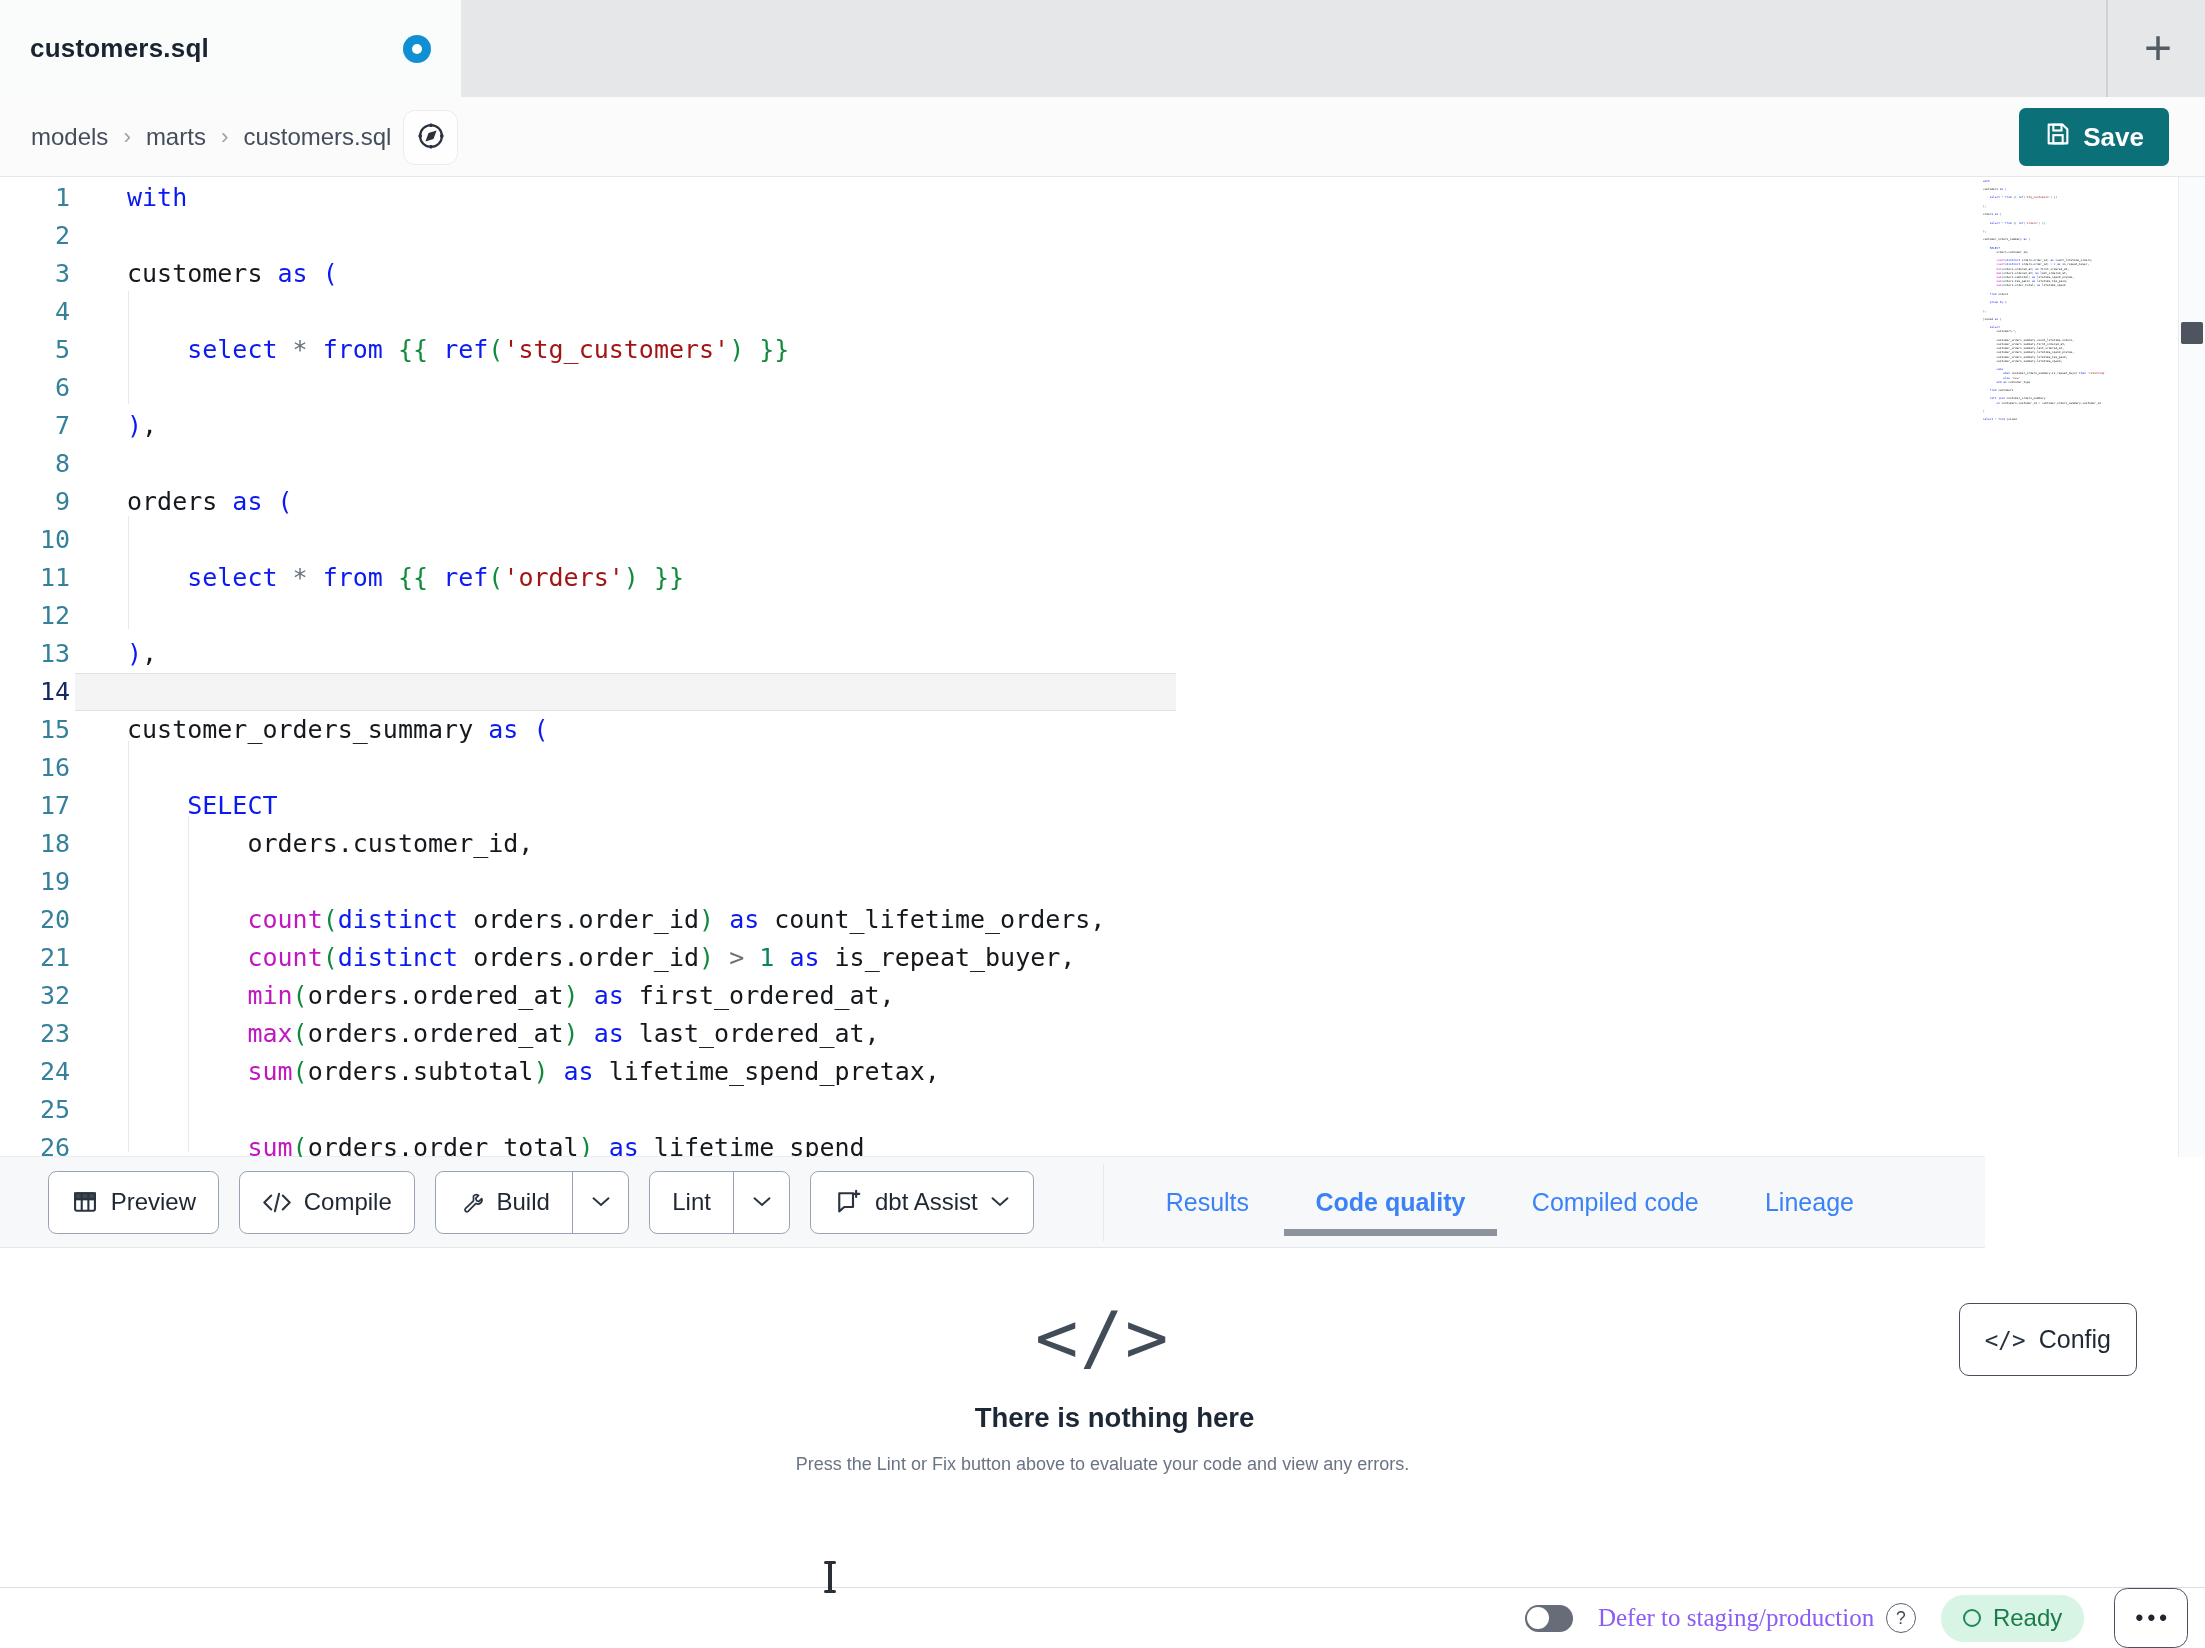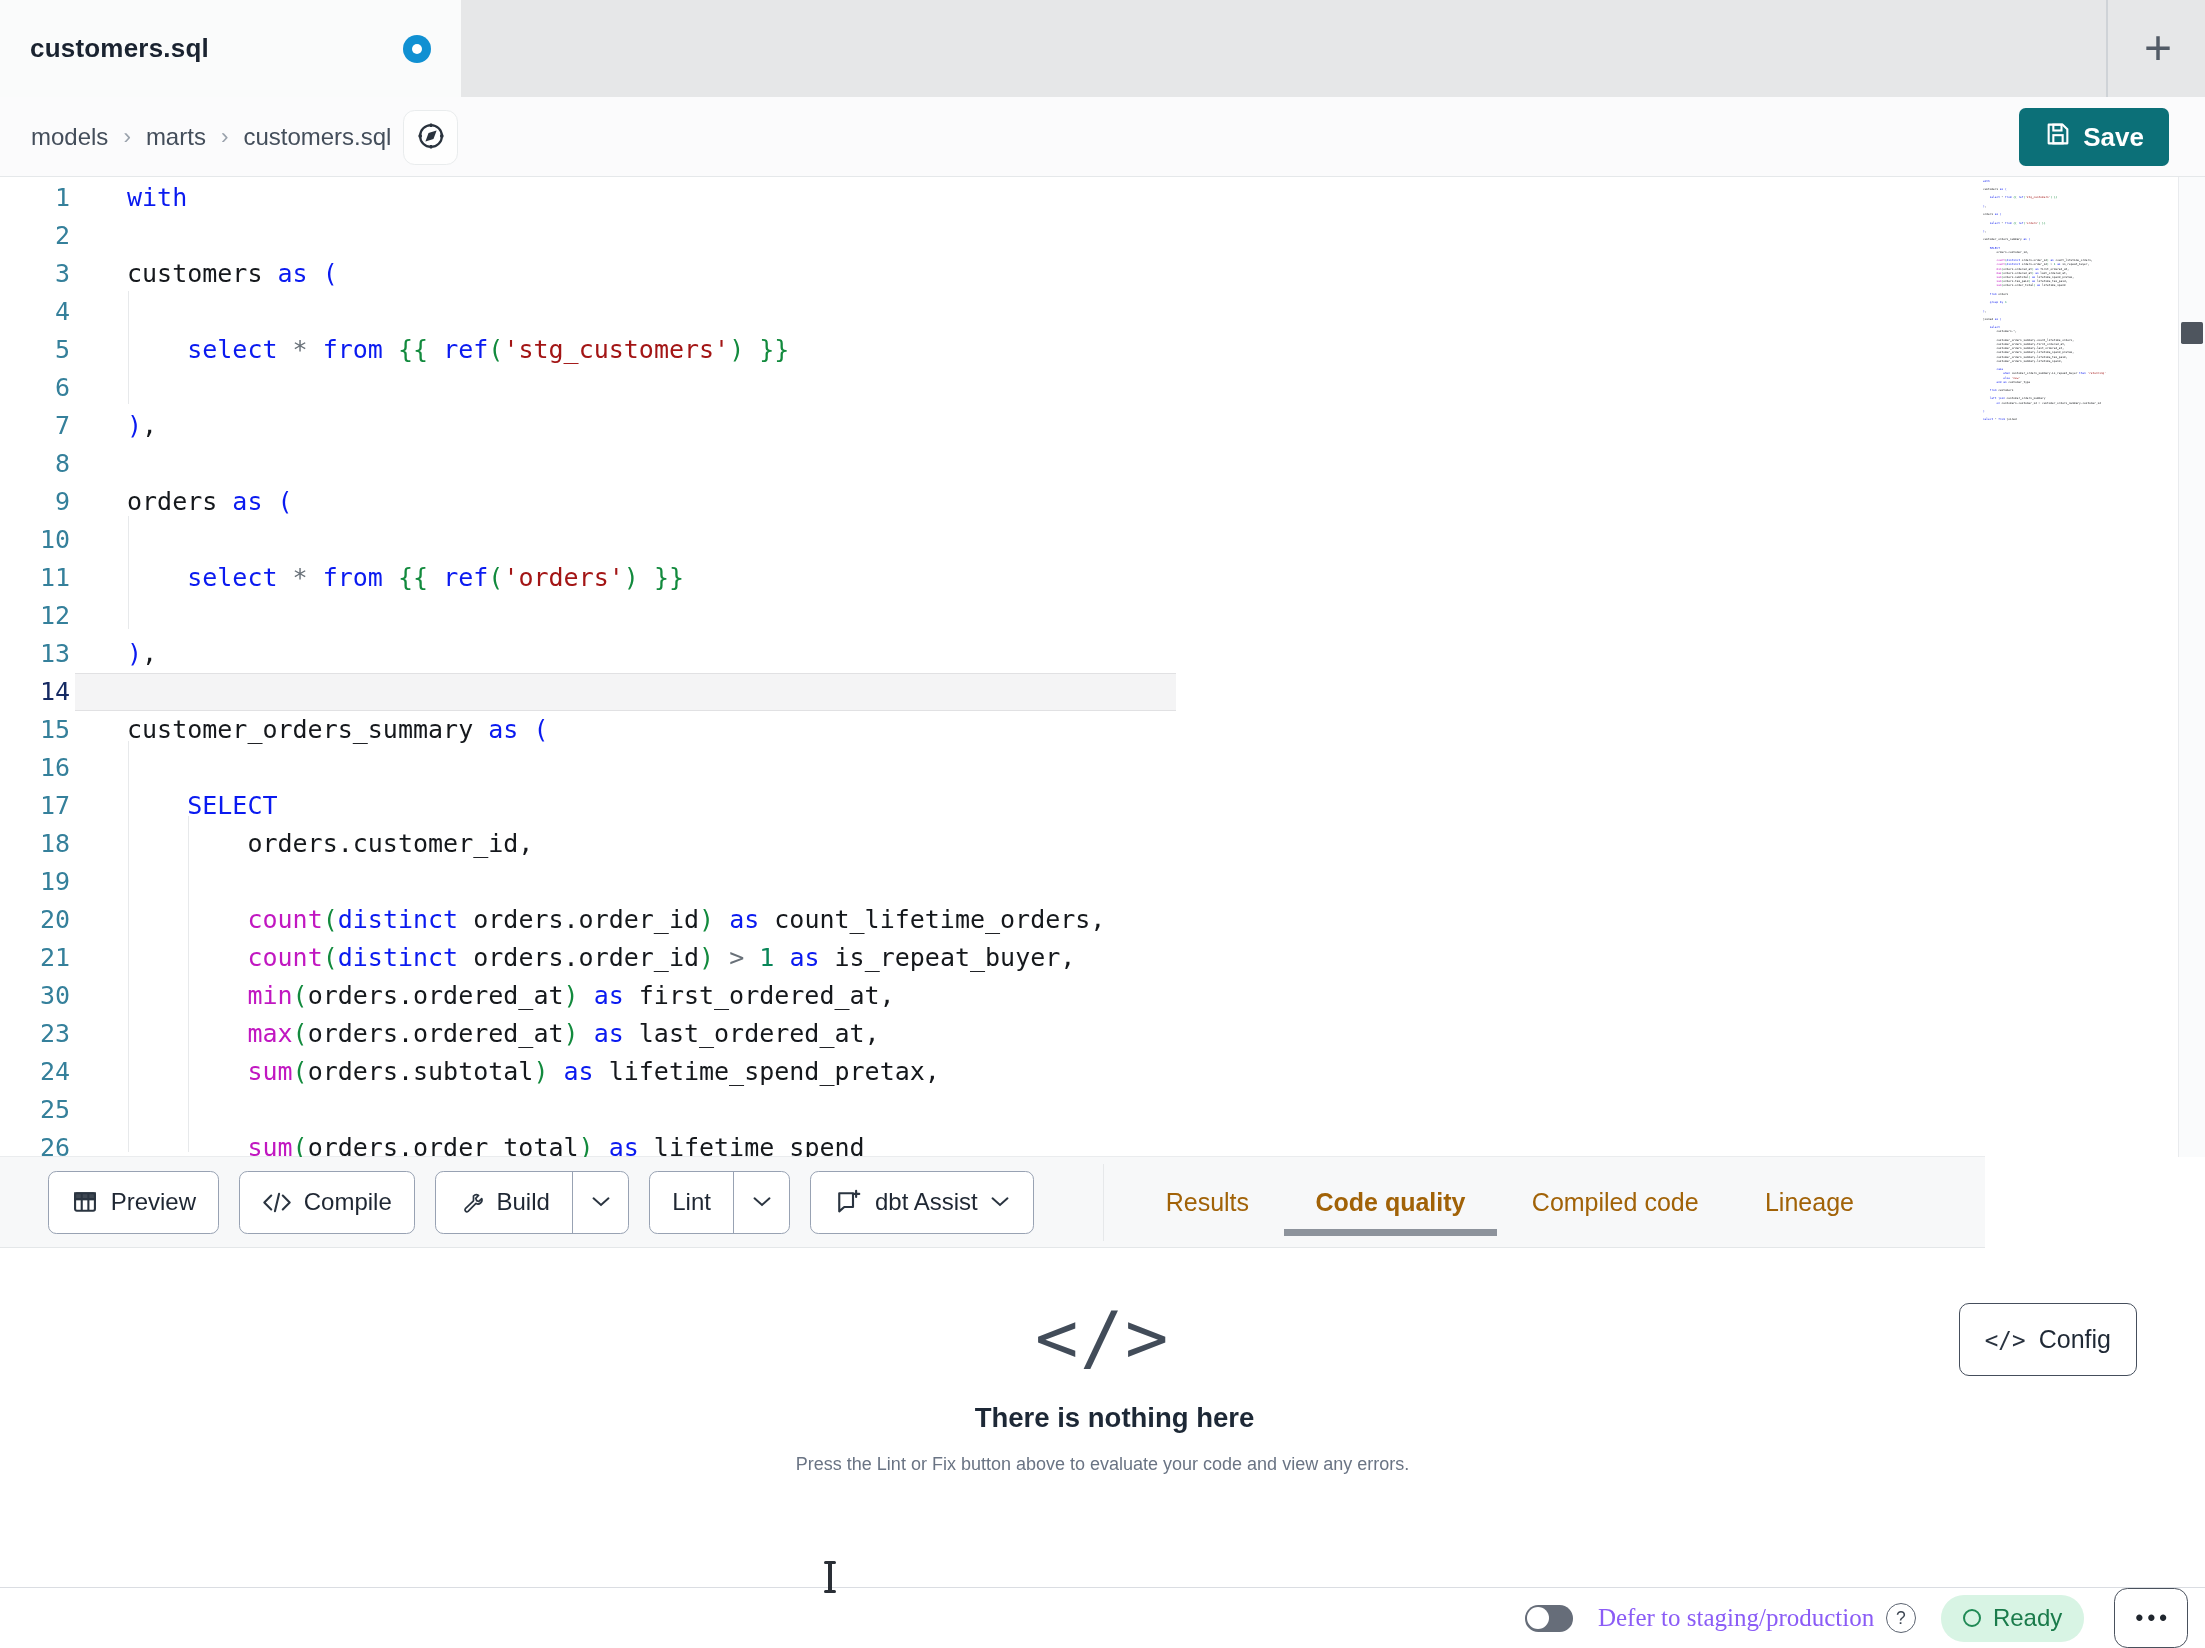--- a/index.html
+++ b/index.html
@@ -64,21 +64,21 @@
   .toolbar { position:absolute; left:0; top:1156px; width:1985px; height:92px; background:#f7f8f9;
     border-top:0.8px solid #eaecee; border-bottom:0.8px solid #e4e7e9; display:flex; align-items:center; padding-left:48px; gap:20px; }
   .btn { height:63px; background:#fff; border:1.7px solid #98a2b3; border-radius:8.3px; display:flex; align-items:center;
     font-size:24px; font-weight:500; color:#1f2733; cursor:pointer; font-family:"Liberation Sans", sans-serif; }
   .btn .seg { display:flex; align-items:center; gap:11.7px; padding:0 22px; height:100%; }
   .btn .seg.chev { border-left:1.7px solid #98a2b3; padding:0 16.7px; }
   .btn svg { display:block; }
   .toolbar-divider { position:absolute; left:1103px; top:6.7px; height:77px; width:0.8px; background:#e6e8ea; }
 
   .result-tabs { position:absolute; left:1164px; top:1156px; height:92px; display:flex; align-items:center; gap:63px; }
-  .rtab { position:relative; height:68px; display:flex; align-items:center; font-size:25px; color:#a16207; cursor:pointer; padding:0 1.7px; }
+  .rtab { position:relative; height:68px; display:flex; align-items:center; font-size:25px; color:#3b82f6; cursor:pointer; padding:0 1.7px; }
   .rtab.active { font-weight:700; }
   .rtab.active::after { content:''; position:absolute; left:-30px; right:-30px; bottom:0px; height:7.5px; background:#8d939c; }
 
   
   .panel { position:absolute; left:0; top:1248px; width:2205px; height:339px; background:#fff; text-align:center; }
   .empty-icon { margin-top:47px; font-family:"DejaVu Sans Mono", monospace; font-size:72px; font-weight:400; color:#424c59; letter-spacing:1.7px; }
   .empty-title { margin-top:23px; font-size:27.5px; font-weight:700; color:#1d2836;margin-left:24px; }
   .empty-sub { margin-top:20px; font-size:18px; color:#6a7484; }
   .config-btn { position:absolute; right:68px; top:55px; height:73px; padding:0 25px; background:#fff; border:1.7px solid #454e5c;
     border-radius:10px; display:flex; align-items:center; gap:13.3px; cursor:pointer; }
@@ -166,21 +166,21 @@
         <div class="row"><span class="ln">12</span><span class="code"></span></div>
         <div class="row"><span class="ln">13</span><span class="code"><span class="tk-p1">)</span><span class="tk-pl">,</span></span></div>
         <div class="row active"><span class="ln">14</span><span class="code"></span></div>
         <div class="row"><span class="ln">15</span><span class="code"><span class="tk-pl">customer_orders_summary </span><span class="tk-kw">as</span><span class="tk-pl"> </span><span class="tk-p1">(</span></span></div>
         <div class="row"><span class="ln">16</span><span class="code"></span></div>
         <div class="row"><span class="ln">17</span><span class="code"><span class="tk-pl">    </span><span class="tk-kw">SELECT</span></span></div>
         <div class="row"><span class="ln">18</span><span class="code"><span class="tk-pl">        orders.customer_id,</span></span></div>
         <div class="row"><span class="ln">19</span><span class="code"></span></div>
         <div class="row"><span class="ln">20</span><span class="code"><span class="tk-pl">        </span><span class="tk-fn">count</span><span class="tk-p2">(</span><span class="tk-kw">distinct</span><span class="tk-pl"> orders.order_id</span><span class="tk-p2">)</span><span class="tk-pl"> </span><span class="tk-kw">as</span><span class="tk-pl"> count_lifetime_orders,</span></span></div>
         <div class="row"><span class="ln">21</span><span class="code"><span class="tk-pl">        </span><span class="tk-fn">count</span><span class="tk-p2">(</span><span class="tk-kw">distinct</span><span class="tk-pl"> orders.order_id</span><span class="tk-p2">)</span><span class="tk-pl"> </span><span class="tk-op">&gt;</span><span class="tk-pl"> </span><span class="tk-num">1</span><span class="tk-pl"> </span><span class="tk-kw">as</span><span class="tk-pl"> is_repeat_buyer,</span></span></div>
-        <div class="row"><span class="ln">30</span><span class="code"><span class="tk-pl">        </span><span class="tk-fn">min</span><span class="tk-p2">(</span><span class="tk-pl">orders.ordered_at</span><span class="tk-p2">)</span><span class="tk-pl"> </span><span class="tk-kw">as</span><span class="tk-pl"> first_ordered_at,</span></span></div>
+        <div class="row"><span class="ln">32</span><span class="code"><span class="tk-pl">        </span><span class="tk-fn">min</span><span class="tk-p2">(</span><span class="tk-pl">orders.ordered_at</span><span class="tk-p2">)</span><span class="tk-pl"> </span><span class="tk-kw">as</span><span class="tk-pl"> first_ordered_at,</span></span></div>
         <div class="row"><span class="ln">23</span><span class="code"><span class="tk-pl">        </span><span class="tk-fn">max</span><span class="tk-p2">(</span><span class="tk-pl">orders.ordered_at</span><span class="tk-p2">)</span><span class="tk-pl"> </span><span class="tk-kw">as</span><span class="tk-pl"> last_ordered_at,</span></span></div>
         <div class="row"><span class="ln">24</span><span class="code"><span class="tk-pl">        </span><span class="tk-fn">sum</span><span class="tk-p2">(</span><span class="tk-pl">orders.subtotal</span><span class="tk-p2">)</span><span class="tk-pl"> </span><span class="tk-kw">as</span><span class="tk-pl"> lifetime_spend_pretax,</span></span></div>
         <div class="row"><span class="ln">25</span></div>
         <div class="row"><span class="ln">26</span><span class="code"><span class="tk-pl">        </span><span class="tk-fn">sum</span><span class="tk-p2">(</span><span class="tk-pl">orders.order_total</span><span class="tk-p2">)</span><span class="tk-pl"> </span><span class="tk-kw">as</span><span class="tk-pl"> lifetime_spend</span></span></div>
       </div>
     <div class="indent-guide" style="left:128px; top:114px; height:113px;"></div>
     <div class="indent-guide" style="left:128px; top:339px; height:113px;"></div>
     <div class="indent-guide" style="left:128px; top:564px; height:411px;"></div>
     <div class="indent-guide" style="left:188px; top:639px; height:336px;"></div>
     <div class="minimap">

